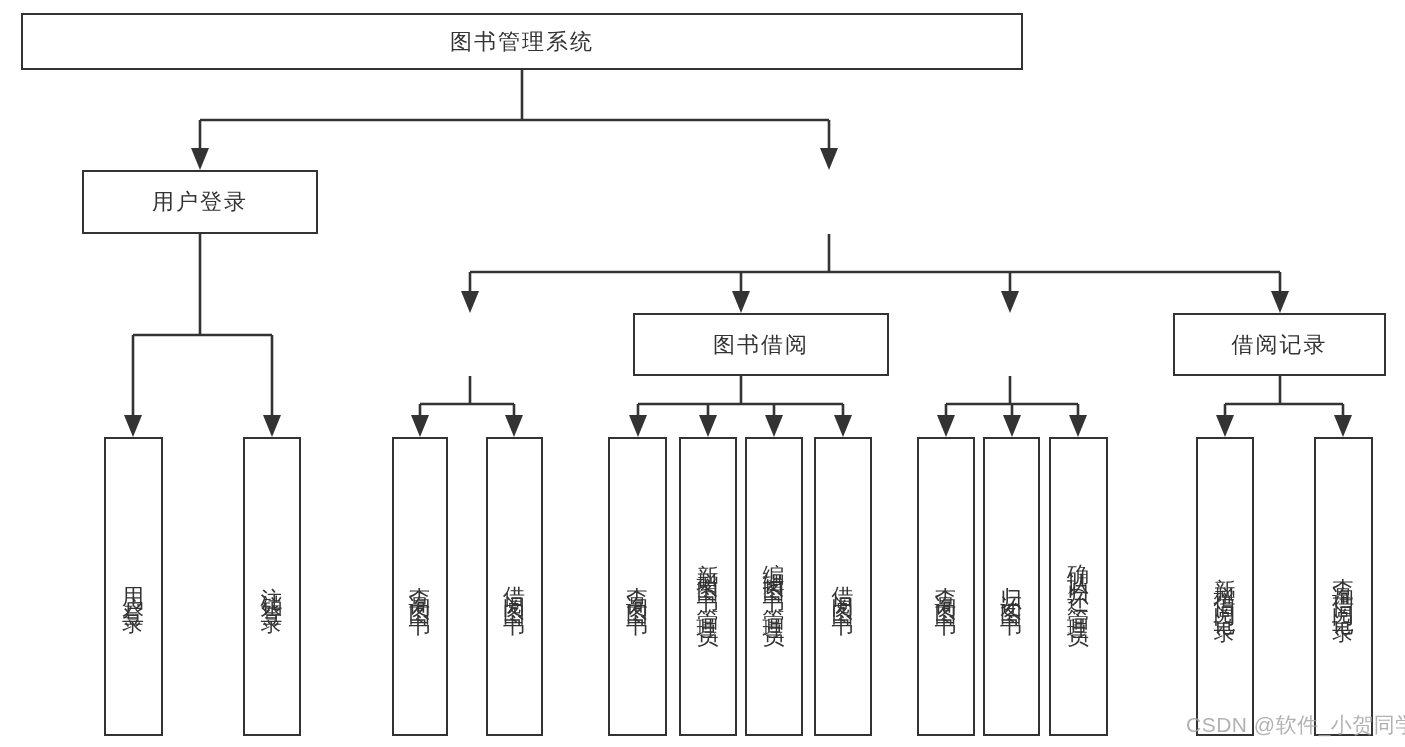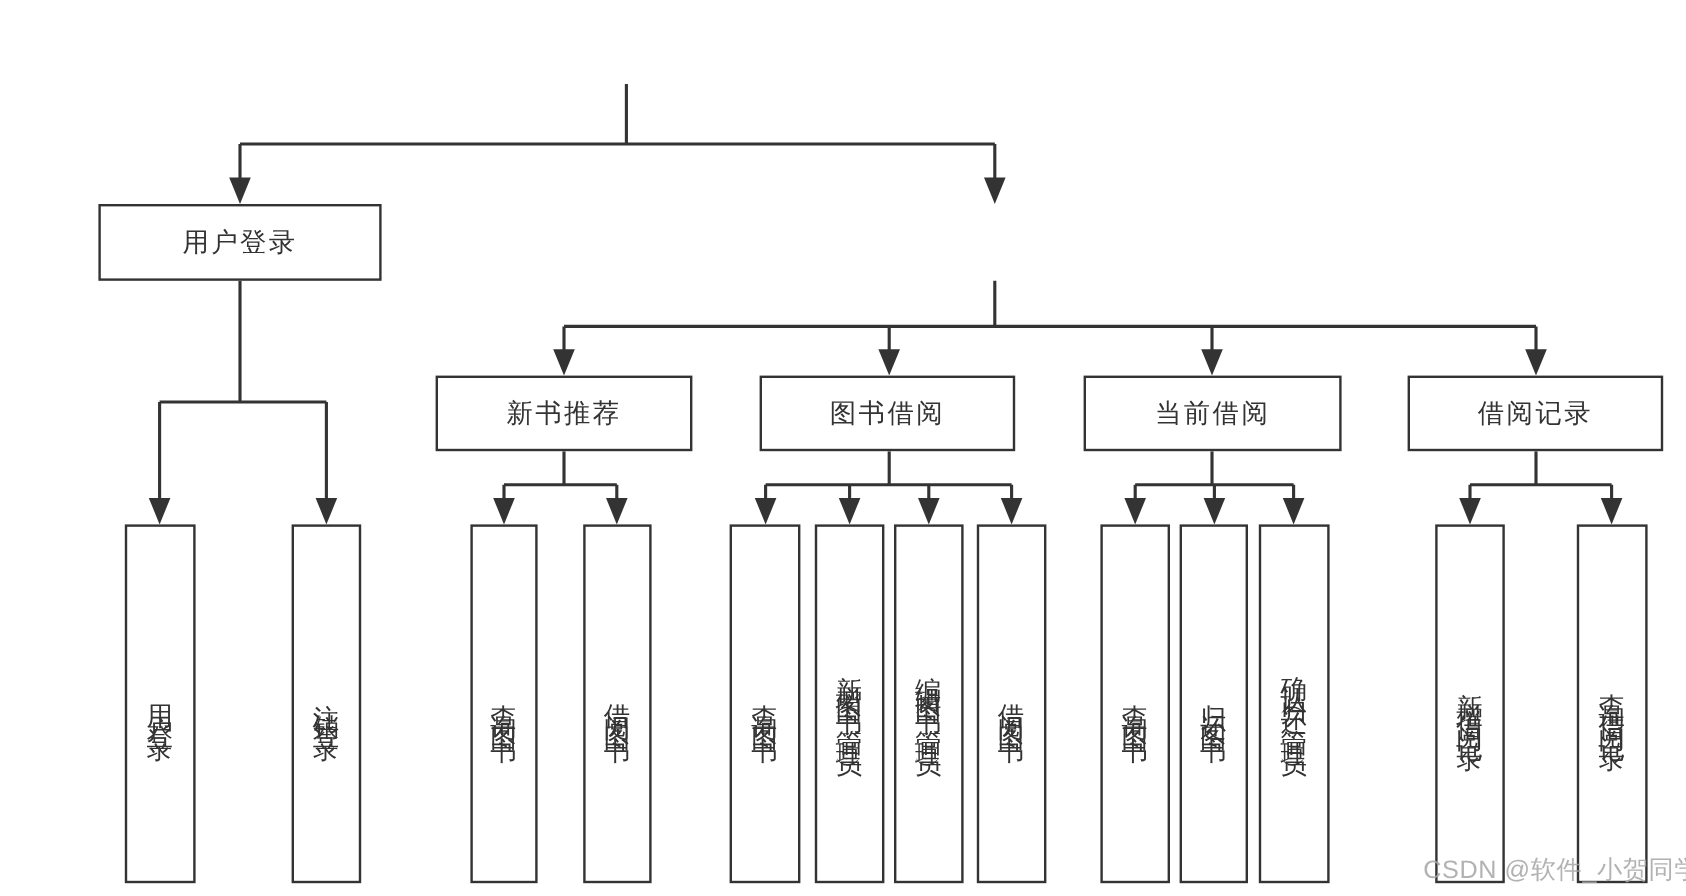--- a/index.html
+++ b/index.html
@@ -92,33 +92,30 @@
       <polygon points="765,415 783,415 774,437"></polygon>
       <polygon points="834,415 852,415 843,437"></polygon>
       <polygon points="937,415 955,415 946,437"></polygon>
       <polygon points="1003,415 1021,415 1012,437"></polygon>
       <polygon points="1069,415 1087,415 1078,437"></polygon>
       <polygon points="1216,415 1234,415 1225,437"></polygon>
       <polygon points="1334,415 1352,415 1343,437"></polygon>
     </g>
   </svg>
 
+  <div class="box h" style="left:21px; top:13px; width:1002px; height:57px">
+    <span>图书管理系统</span>
+  </div>
 
   <div class="box h" style="left:82px; top:170px; width:236px; height:64px">
     <span>用户登录</span>
   </div>
 
-  <div class="box h" style="left:363px; top:313px; width:214px; height:63px">
-    <span>新书推荐</span>
-  </div>
-  <div class="box h" style="left:633px; top:313px; width:213px; height:63px">
+  <div class="box h" style="left:633px; top:313px; width:256px; height:63px">
     <span>图书借阅</span>
-  </div>
-  <div class="box h" style="left:903px; top:313px; width:215px; height:63px">
-    <span>当前借阅</span>
   </div>
   <div class="box h" style="left:1173px; top:313px; width:213px; height:63px">
     <span>借阅记录</span>
   </div>
 
   <div class="box v" style="left:104px; top:437px; width:59px; height:299px">
     <span>用户登录</span>
   </div>
   <div class="box v" style="left:243px; top:437px; width:58px; height:299px">
     <span>注销登录</span>

